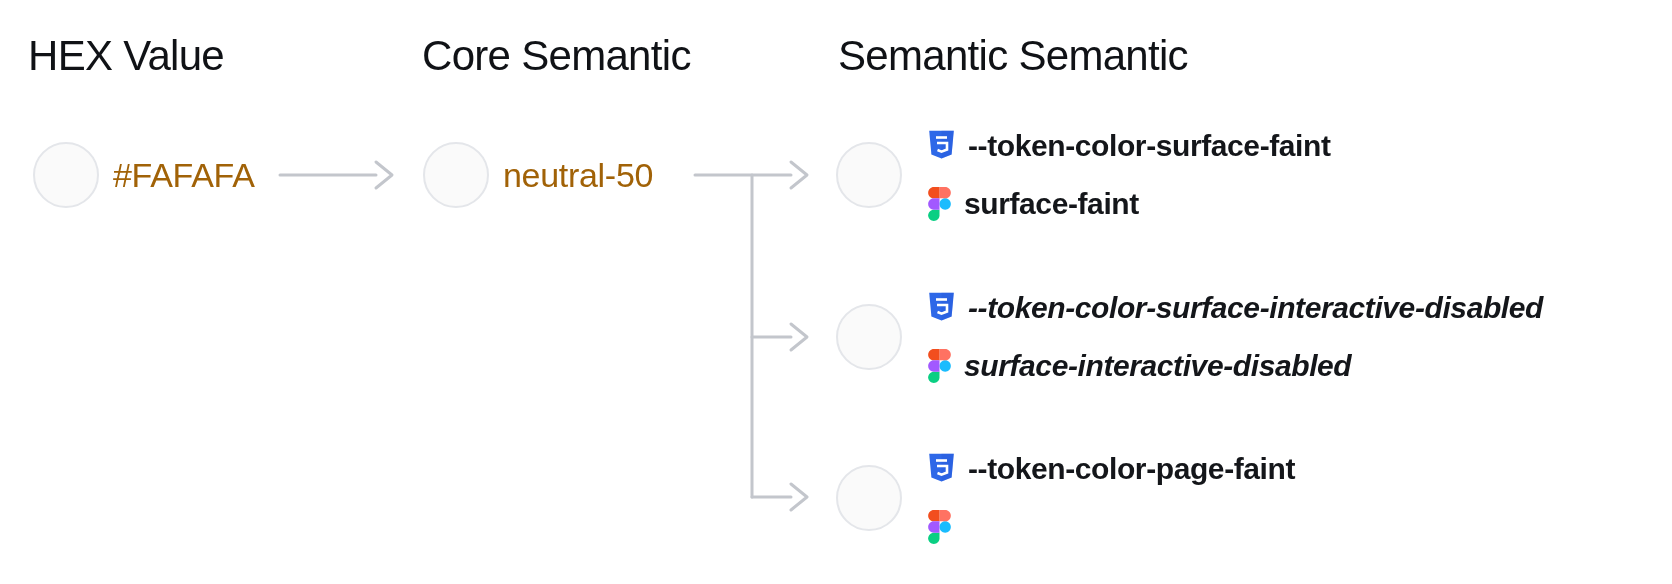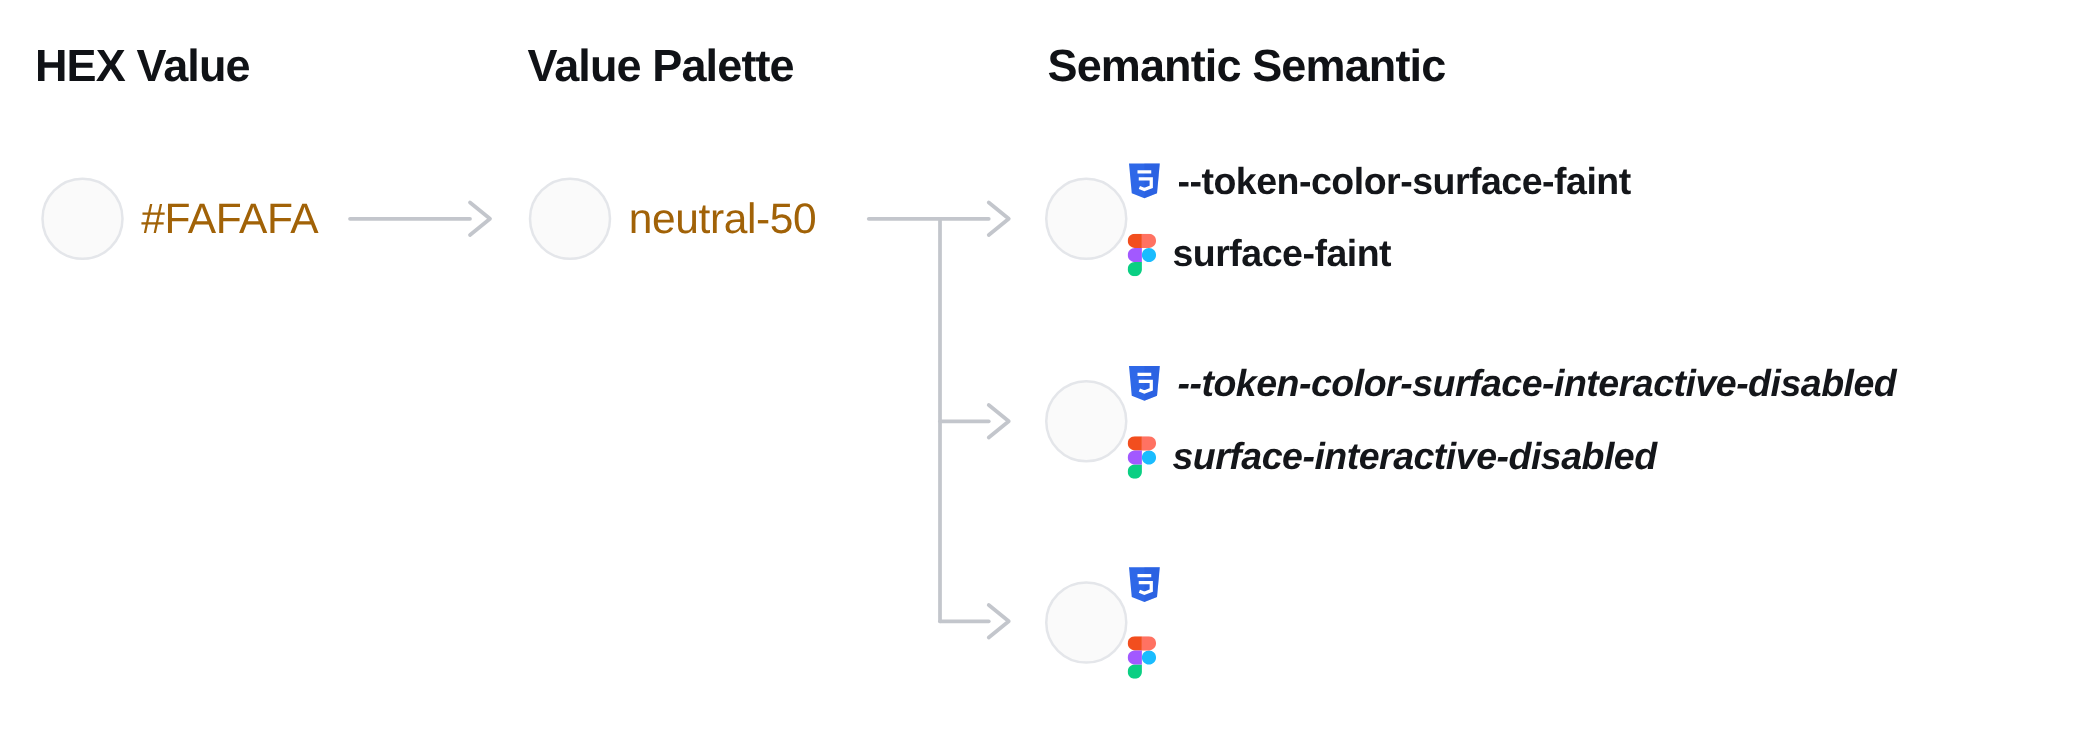--- a/index.html
+++ b/index.html
@@ -14,22 +14,22 @@
   .canvas {
     position: relative;
     width: 1672px;
     height: 584px;
     background: #ffffff;
     overflow: hidden;
   }
   .col-heading {
     position: absolute;
     top: 32px;
-    font-size: 36px;
-    font-weight: 700;
+    font-size: 42px;
+    font-weight: 400;
     letter-spacing: -0.7px;
     color: #101216;
     white-space: nowrap;
   }
   .heading-hex      { left: 28px; }
   .heading-core     { left: 422px; }
   .heading-semantic { left: 838px; }
 
   .swatch {
     width: 66px;
@@ -56,20 +56,21 @@
     color: #a16207;
     white-space: nowrap;
   }
 
   .semantic-row {
     position: absolute;
     left: 836px;
     height: 130px;
     display: flex;
     align-items: center;
+    gap: 26px;
   }
   .semantic-row.row-0 { top: 110px; }
   .semantic-row.row-1 { top: 272px; font-style: italic; }
   .semantic-row.row-2 { top: 433px; }
 
   .token-lines {
     display: flex;
     flex-direction: column;
     gap: 24px;
   }
@@ -96,21 +97,21 @@
     top: 0;
     pointer-events: none;
   }
 </style>
 </head>
 <body>
 
 <div class="canvas">
 
   <div class="col-heading heading-hex">HEX Value</div>
-  <div class="col-heading heading-core">Value Palette</div>
+  <div class="col-heading heading-core">Core Semantic</div>
   <div class="col-heading heading-semantic">Semantic Semantic</div>
 
   <div class="chip chip-hex">
     <div class="swatch"></div>
     <div class="chip-label">#FAFAFA</div>
   </div>
 
   <div class="chip chip-core">
     <div class="swatch"></div>
     <div class="chip-label">neutral-50</div>
@@ -205,20 +206,21 @@
         <span class="icon-box">
           <svg width="27" height="32" viewBox="0 0 27 32">
             <path d="M1.2 0.8 H25.8 L23.6 24.6 L13.5 28.6 L3.4 24.6 Z" fill="#2E68E8"></path>
             <path d="M13.5 0.8 H25.8 L23.6 24.6 L13.5 28.6 Z" fill="#2559D6" opacity="0.35"></path>
             <g stroke="#ffffff" stroke-width="2.6" fill="none">
               <path d="M8 7.5 H19"></path>
               <path d="M9 13 H19 V19.5 L13.5 21.6 L9.5 20"></path>
             </g>
           </svg>
         </span>
+        <span>--token-color-page-faint</span>
       </div>
       <div class="token-line">
         <span class="icon-box">
           <svg width="23" height="34" viewBox="0 0 38 57">
             <path fill="#1ABCFE" d="M19 28.5c0-5.247 4.253-9.5 9.5-9.5s9.5 4.253 9.5 9.5-4.253 9.5-9.5 9.5-9.5-4.253-9.5-9.5z"></path>
             <path fill="#0ACF83" d="M0 47.5C0 42.253 4.253 38 9.5 38H19v9.5c0 5.247-4.253 9.5-9.5 9.5S0 52.747 0 47.5z"></path>
             <path fill="#FF7262" d="M19 0v19h9.5c5.247 0 9.5-4.253 9.5-9.5S33.747 0 28.5 0H19z"></path>
             <path fill="#F24E1E" d="M0 9.5C0 14.747 4.253 19 9.5 19H19V0H9.5C4.253 0 0 4.253 0 9.5z"></path>
             <path fill="#A259FF" d="M0 28.5C0 33.747 4.253 38 9.5 38H19V19H9.5C4.253 19 0 23.253 0 28.5z"></path>
           </svg>

